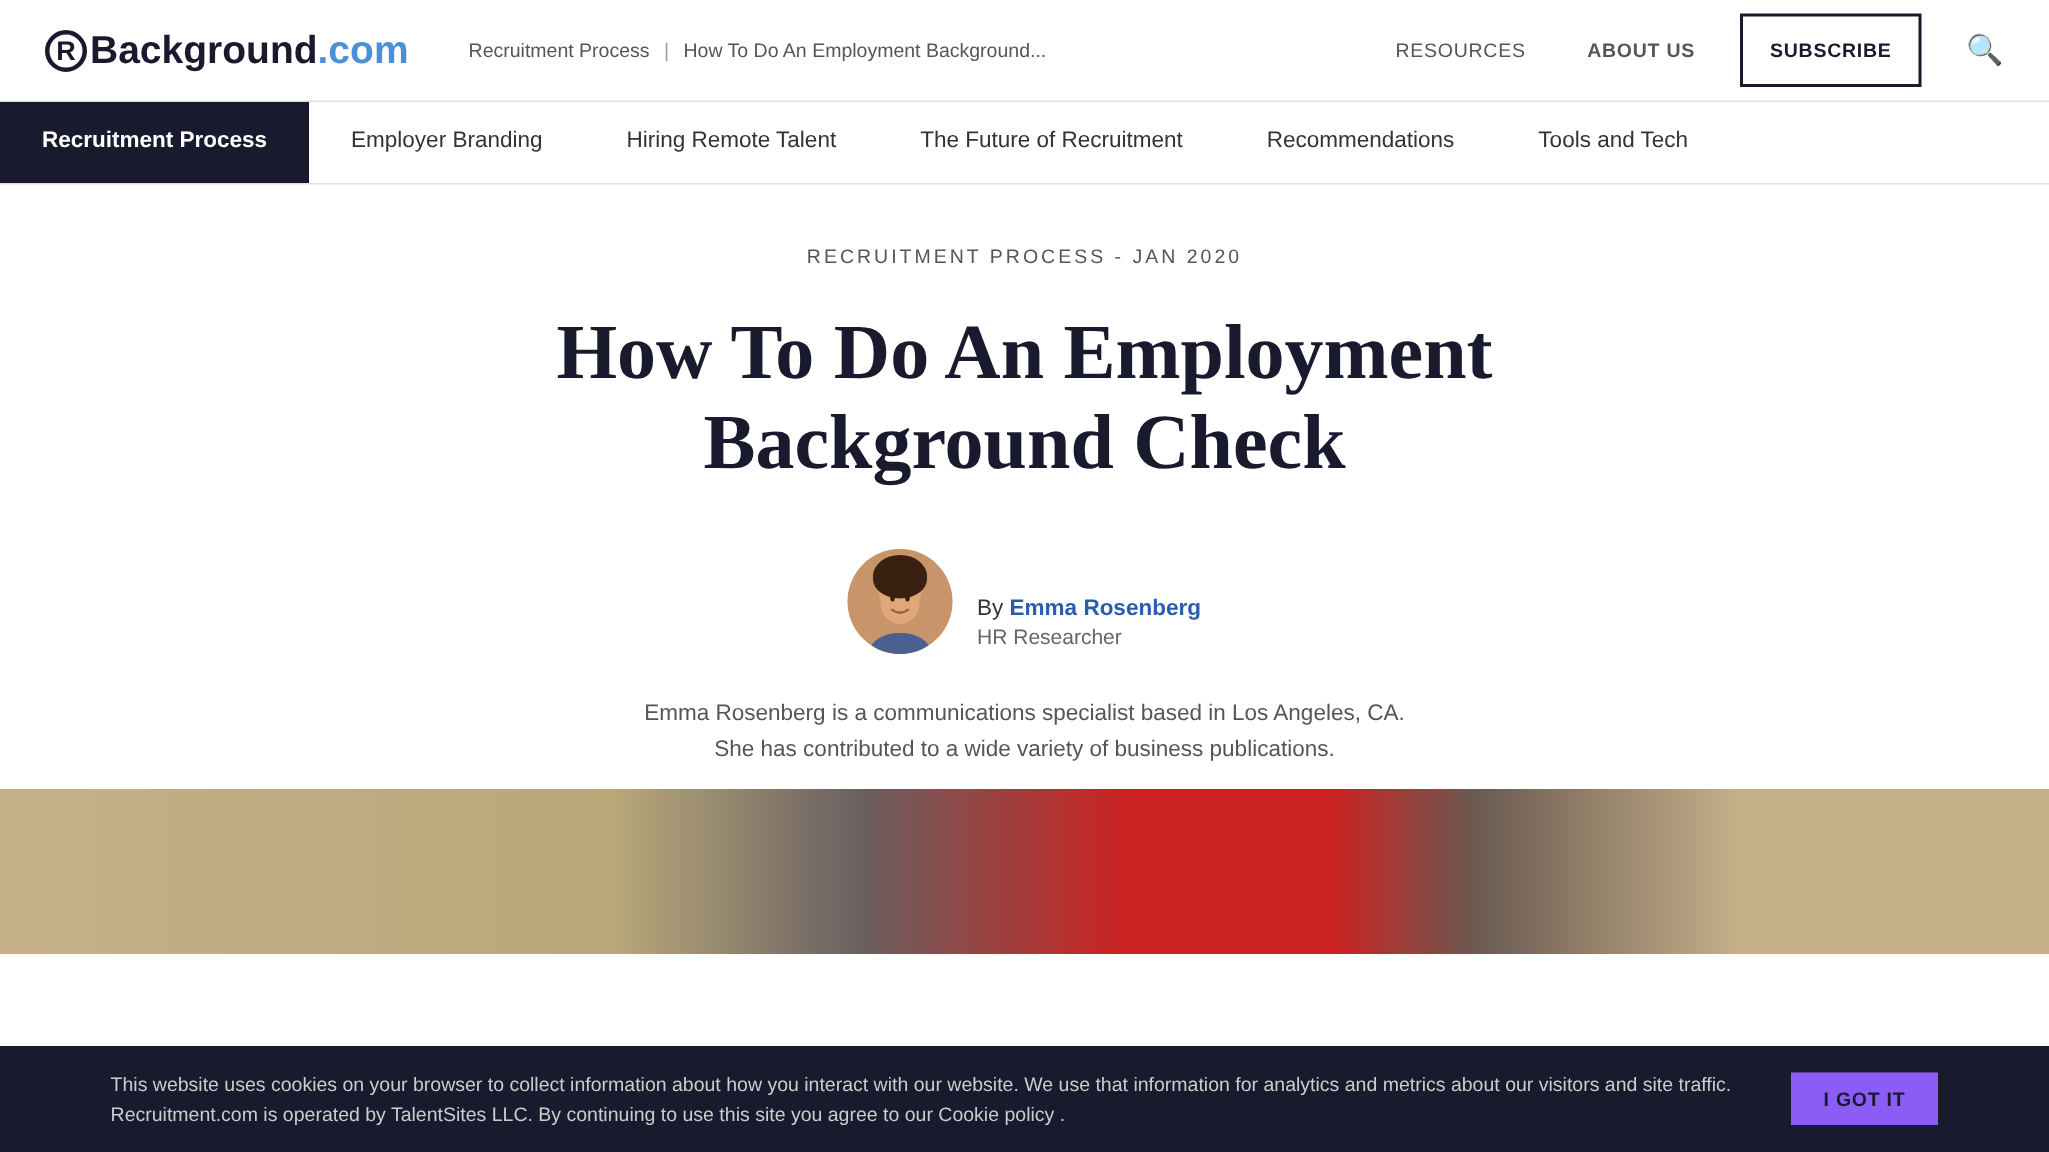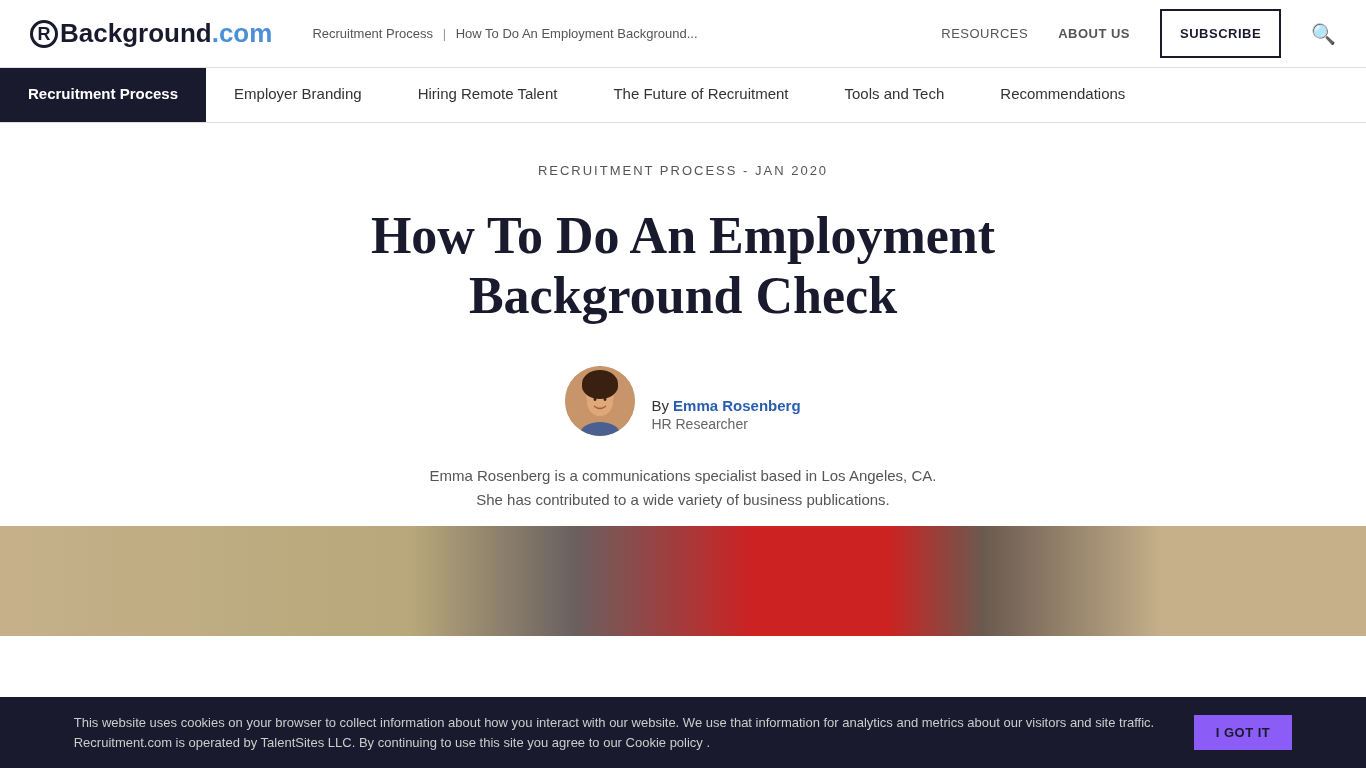--- a/index.html
+++ b/index.html
@@ -49,21 +49,21 @@
     .breadcrumb .sep { margin: 0 6px; color: #999; }
 
     .header-nav {
       display: flex;
       align-items: center;
       gap: 30px;
       font-family: Arial, sans-serif;
       font-size: 14px;
     }
     .header-nav .resources { color: #555; letter-spacing: 0.5px; cursor: pointer; text-transform: uppercase; font-size: 13px; }
-    .header-nav .about-us { color: #555; letter-spacing: 0.5px; cursor: pointer; text-transform: uppercase; font-size: 13px; font-weight: 600; }
+    .header-nav .about-us { color: #555; letter-spacing: 0.5px; cursor: pointer; text-transform: uppercase; font-size: 13px; font-weight: 600; margin-left: 11px; }
     .subscribe-btn {
       border: 2px solid #1a1a2e;
       background: #fff;
       color: #1a1a2e;
       padding: 15px 18px;
       font-family: Arial, sans-serif;
       font-size: 13px;
       font-weight: 700;
       cursor: pointer;
       letter-spacing: 0.5px;
@@ -258,24 +258,24 @@
   <a class="nav-item" href="#">
     <span>Employer Branding</span>
   </a>
   <a class="nav-item" href="#">
     <span>Hiring Remote Talent</span>
   </a>
   <a class="nav-item" href="#">
     <span>The Future of Recruitment</span>
   </a>
   <a class="nav-item" href="#">
+    <span>Recommendations</span>
+  </a>
+  <a class="nav-item" href="#">
     <span>Tools and Tech</span>
-  </a>
-  <a class="nav-item" href="#">
-    <span>Recommendations</span>
   </a>
 </nav>
 
 <main class="main-content">
   <p class="category-label">RECRUITMENT PROCESS - JAN 2020</p>
   <h1 class="article-title">
     <span>How To Do An Employment</span><br>
     <span>Background Check</span>
   </h1>
 

